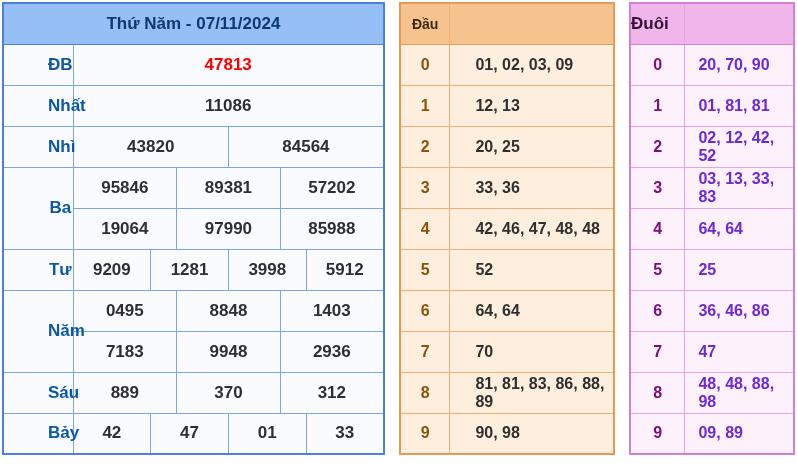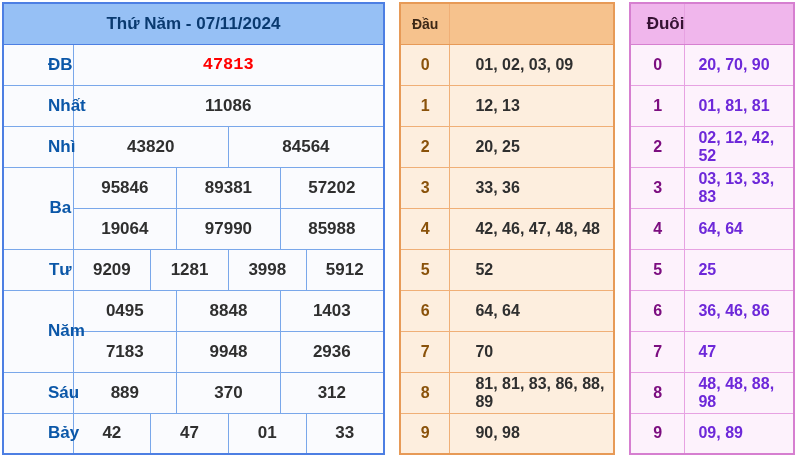--- a/index.html
+++ b/index.html
@@ -30,21 +30,21 @@
     color: #2f2f2f;
     background: #fafbfe;
   }
   .kqxs .title-cell {
     background: #96c0f5;
     color: #0a3a70;
     font-size: 17px;
     border-bottom: 1px solid #4d7fe3;
   }
   .kqxs .lbl { color: #0b57a8; padding-left: 44px; }
-  .kqxs .special { color: #ff0000; font-family: Liberation Mono, monospace; }
+  .kqxs .special { color: #ff0000; }
 
   
   .dau {
     width: 233px;
     background: #fdeede;
     border: 2px solid #e79a57;
   }
   .dau td {
     border: 1px solid #f0af76;
     background: #fdeede;
@@ -70,21 +70,21 @@
   .duoi td {
     border: 1px solid #e7a2e2;
     background: #fdf2fc;
     font-size: 16px;
     color: #6d28d9;
   }
   .duoi .hdr {
     background: #f0b6ec;
     color: #351233;
     border-bottom: 1px solid #d67fd0;
-    text-align: right;
+    text-align: left;
     font-size: 17px;
   }
   .duoi .digit { width: 55px; text-align: center; color: #7c0e80; }
   .duoi .nums  { text-align: left; padding-left: 13px; }
 </style>
 </head>
 <body>
 
 <div class="wrap">
 

